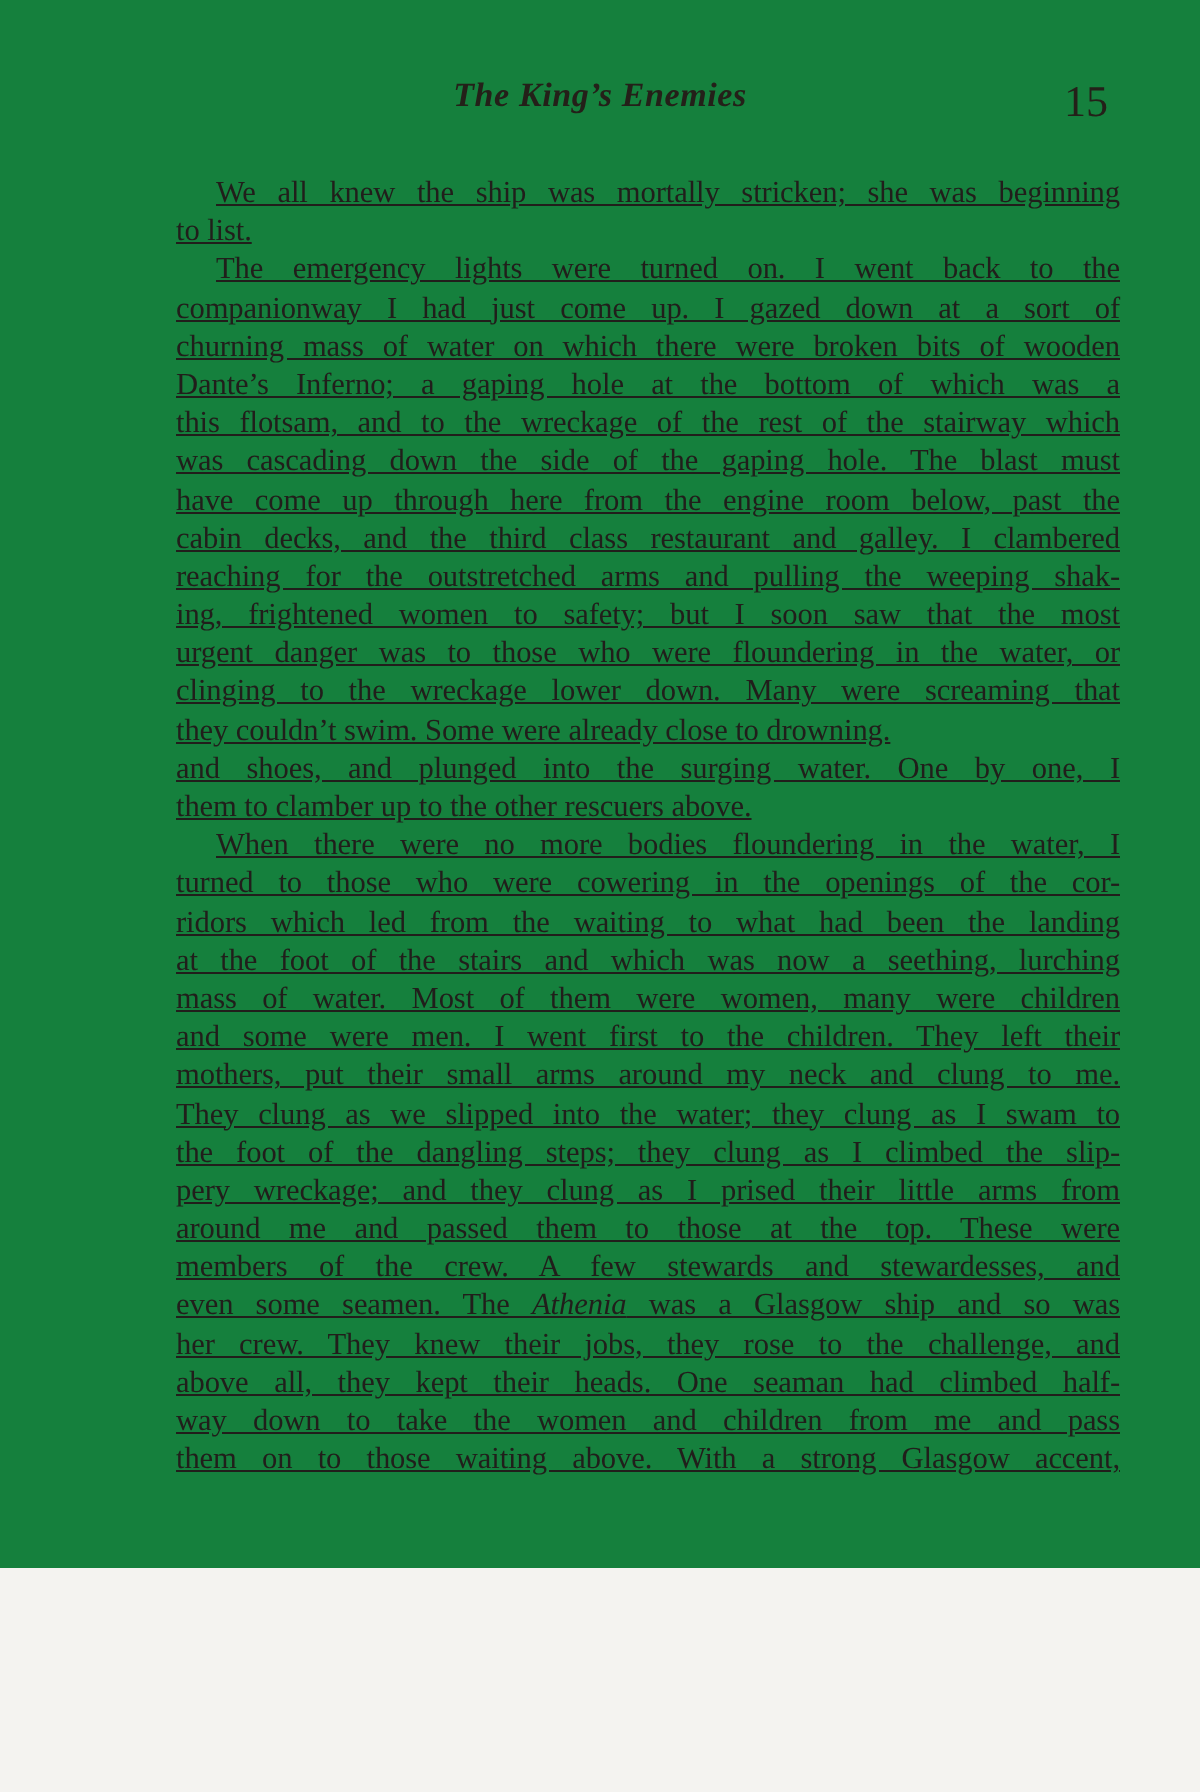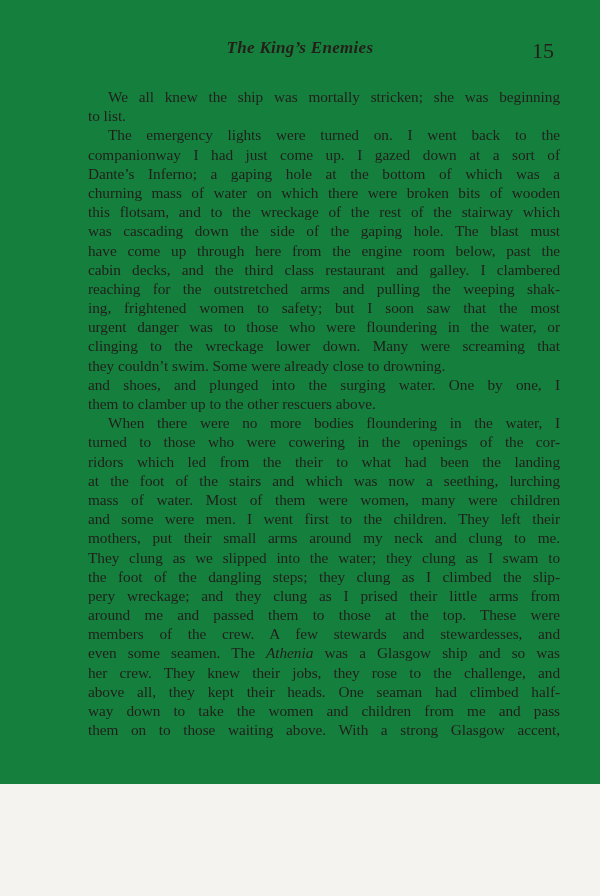--- a/index.html
+++ b/index.html
@@ -36,20 +36,21 @@
     font-size: 22px;
     color: #242019;
   }
   .text-block {
     position: absolute;
     left: 88px; top: 87px;
     width: 472px;
     font-size: 15.3px;
     line-height: 19.2px;
     letter-spacing: -0.05px;
+    text-decoration: underline;
   }
   .paragraph { margin: 0; }
   .line {
     height: 19.2px;
     white-space: nowrap;
     text-align: justify;
     text-align-last: justify;
   }
   .line.indent { padding-left: 20px; }
   .line.end { text-align-last: left; }
@@ -64,40 +65,40 @@
     <div class="page-number">15</div>
   </div>
   <div class="text-block">
       <div class="paragraph">
         <div class="line indent">We all knew the ship was mortally stricken; she was beginning</div>
         <div class="line end">to list.</div>
       </div>
       <div class="paragraph">
         <div class="line indent">The emergency lights were turned on. I went back to the</div>
         <div class="line">companionway I had just come up. I gazed down at a sort of</div>
+        <div class="line">churning mass of water on which there were broken bits of wooden</div>
         <div class="line">Dante’s Inferno; a gaping hole at the bottom of which was a</div>
-        <div class="line">churning mass of water on which there were broken bits of wooden</div>
         <div class="line">this flotsam, and to the wreckage of the rest of the stairway which</div>
         <div class="line">was cascading down the side of the gaping hole. The blast must</div>
         <div class="line">have come up through here from the engine room below, past the</div>
         <div class="line">cabin decks, and the third class restaurant and galley. I clambered</div>
         <div class="line">reaching for the outstretched arms and pulling the weeping shak-</div>
         <div class="line">ing, frightened women to safety; but I soon saw that the most</div>
         <div class="line">urgent danger was to those who were floundering in the water, or</div>
         <div class="line">clinging to the wreckage lower down. Many were screaming that</div>
         <div class="line end">they couldn’t swim. Some were already close to drowning.</div>
       </div>
       <div class="paragraph">
         <div class="line">and shoes, and plunged into the surging water. One by one, I</div>
         <div class="line end">them to clamber up to the other rescuers above.</div>
       </div>
       <div class="paragraph">
         <div class="line indent">When there were no more bodies floundering in the water, I</div>
         <div class="line">turned to those who were cowering in the openings of the cor-</div>
-        <div class="line">ridors which led from the their to what had been the landing</div>
+        <div class="line">ridors which led from the waiting to what had been the landing</div>
         <div class="line">at the foot of the stairs and which was now a seething, lurching</div>
         <div class="line">mass of water. Most of them were women, many were children</div>
         <div class="line">and some were men. I went first to the children. They left their</div>
         <div class="line">mothers, put their small arms around my neck and clung to me.</div>
         <div class="line">They clung as we slipped into the water; they clung as I swam to</div>
         <div class="line">the foot of the dangling steps; they clung as I climbed the slip-</div>
         <div class="line">pery wreckage; and they clung as I prised their little arms from</div>
         <div class="line">around me and passed them to those at the top. These were</div>
         <div class="line">members of the crew. A few stewards and stewardesses, and</div>
         <div class="line">even some seamen. The <i>Athenia</i> was a Glasgow ship and so was</div>

